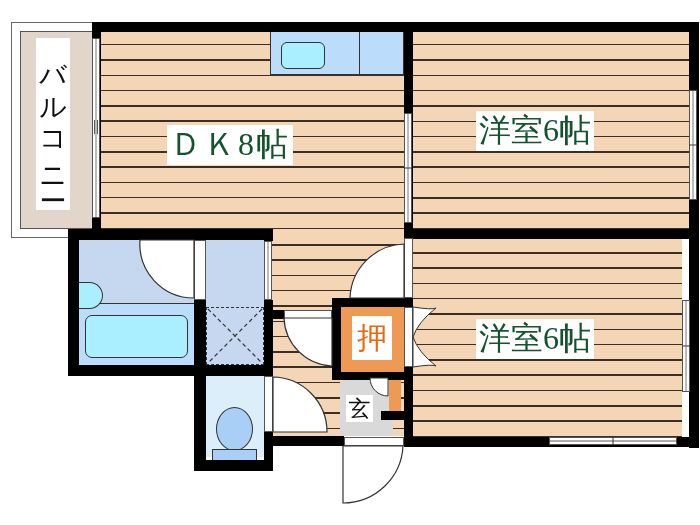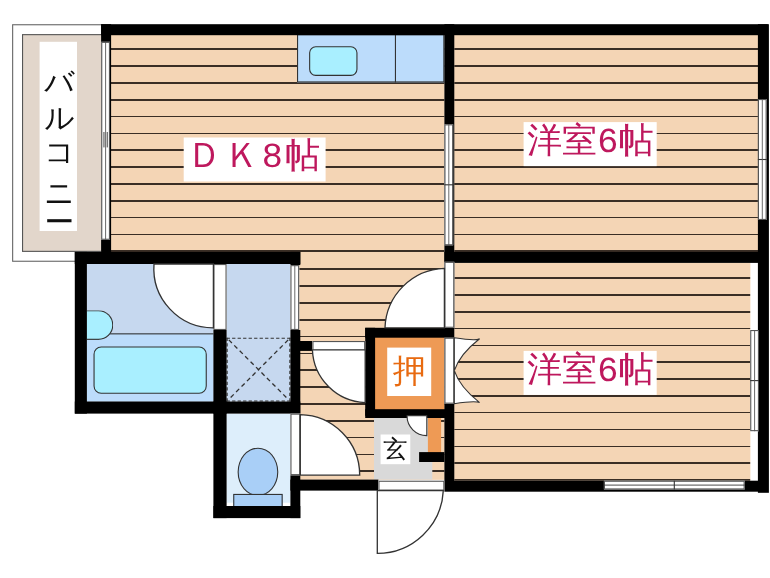--- a/index.html
+++ b/index.html
@@ -5,22 +5,22 @@
   * { box-sizing: border-box; margin: 0; padding: 0; }
   html, body { width: 700px; height: 525px; background: #ffffff; overflow: hidden; }
   body { position: relative; font-family: "DejaVu Sans", "Liberation Sans", sans-serif; }
   .abs { position: absolute; }
   .floor {
     background-color: #f4d5b5;
     background-image: repeating-linear-gradient(to bottom, #f4d5b5 0px, #f4d5b5 13px, #3a2e25 13px, #3a2e25 14.5px, #f4d5b5 14.5px, #f4d5b5 15.3px);
   }
   .wall { background: #000000; }
   .label {
-    position: absolute; background: #ffffff; color: #be185d;
-    font-family: Liberation Mono, monospace; white-space: nowrap; line-height: 1;
+    position: absolute; background: #ffffff; color: #14532d;
+    font-family: Liberation Serif, serif; white-space: nowrap; line-height: 1;
   }
   .window { background: #ffffff; border: 1px solid #555; }
   .window::after { content: ""; position: absolute; }
   svg.overlay { position: absolute; left: 0; top: 0; pointer-events: none; }
 </style>
 </head>
 <body>
 
 <div class="abs" style="left:11px;top:22px;width:82px;height:216px;border:1px solid #666;background:#fff;"></div>
 <div class="abs" style="left:20px;top:31px;width:73px;height:198px;border:1px solid #555;background:#e2d6cb;"></div>

